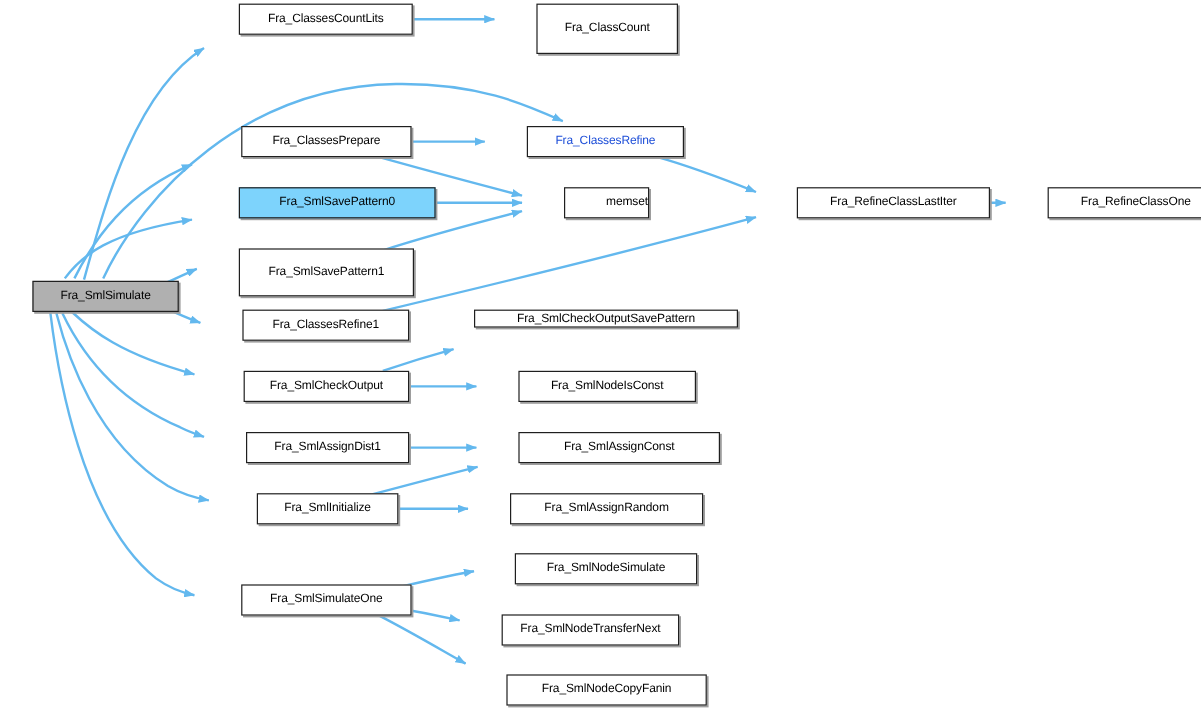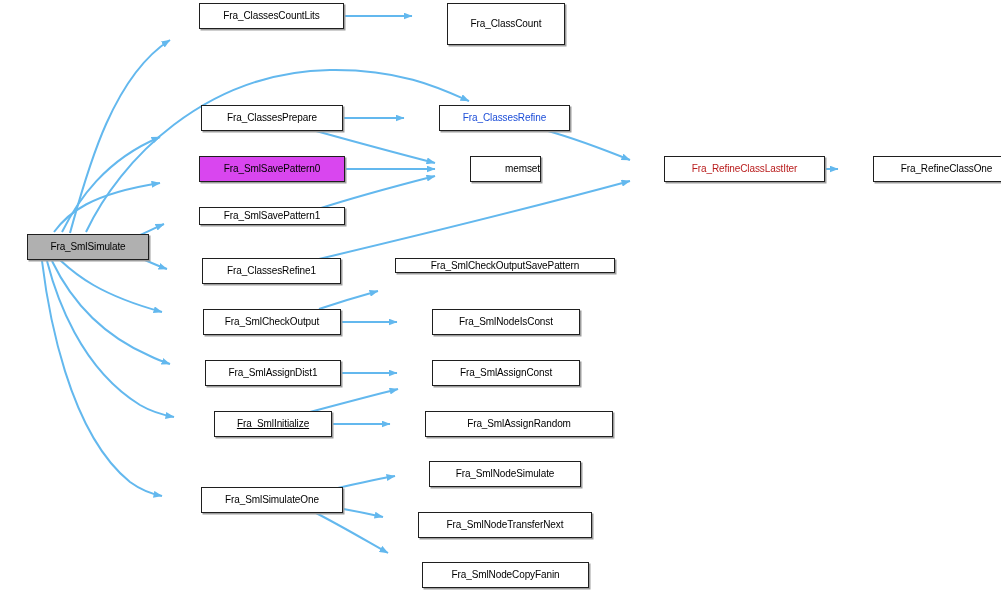--- a/index.html
+++ b/index.html
@@ -95,66 +95,66 @@
       </div>
       <div class="node" title="Fra_ClassCount" style="left: 425px; top: 3px; width: 118px; height: 42px; border-color: rgb(31, 31, 31); color: rgb(0, 0, 0); background: rgb(255, 255, 255); box-shadow: rgb(157, 157, 157) 1.5px 1.5px 0px 0px;">
         <span>Fra_ClassCount</span>
       </div>
       <div class="node" title="Fra_ClassesPrepare" style="left: 179px; top: 105px; width: 142px; height: 26px; border-color: rgb(31, 31, 31); color: rgb(0, 0, 0); background: rgb(255, 255, 255); box-shadow: rgb(157, 157, 157) 1.5px 1.5px 0px 0px;">
         <span>Fra_ClassesPrepare</span>
       </div>
       <div class="node" title="Fra_ClassesRefine" style="left: 417px; top: 105px; width: 131px; height: 26px; border-color: rgb(31, 31, 31); color: #1d4ed8; background: rgb(255, 255, 255); box-shadow: rgb(157, 157, 157) 1.5px 1.5px 0px 0px;">
         <span>Fra_ClassesRefine</span>
       </div>
-      <div class="node" title="Fra_SmlSavePattern0" style="left: 177px; top: 156px; width: 146px; height: 26px; border-color: rgb(31, 31, 31); color: rgb(0, 0, 0); background: #d946ef; box-shadow: rgb(157, 157, 157) 1.5px 1.5px 0px 0px;">
+      <div class="node" title="Fra_SmlSavePattern0" style="left: 177px; top: 156px; width: 164px; height: 26px; border-color: rgb(31, 31, 31); color: rgb(0, 0, 0); background: #7dd3fc; box-shadow: rgb(157, 157, 157) 1.5px 1.5px 0px 0px;">
         <span>Fra_SmlSavePattern0</span>
       </div>
       <div class="node" title="memset" style="left: 448px; top: 156px; width: 71px; height: 26px; border-color: rgb(31, 31, 31); color: rgb(0, 0, 0); background: rgb(255, 255, 255); box-shadow: rgb(157, 157, 157) 1.5px 1.5px 0px 0px; justify-content: flex-end;">
         <span>memset</span>
       </div>
-      <div class="node" title="Fra_RefineClassLastIter" style="left: 642px; top: 156px; width: 161px; height: 26px; border-color: rgb(31, 31, 31); color: #b91c1c; background: rgb(255, 255, 255); box-shadow: rgb(157, 157, 157) 1.5px 1.5px 0px 0px;">
+      <div class="node" title="Fra_RefineClassLastIter" style="left: 642px; top: 156px; width: 161px; height: 26px; border-color: rgb(31, 31, 31); color: #000000; background: rgb(255, 255, 255); box-shadow: rgb(157, 157, 157) 1.5px 1.5px 0px 0px;">
         <span>Fra_RefineClassLastIter</span>
       </div>
       <div class="node" title="Fra_RefineClassOne" style="left: 851px; top: 156px; width: 147px; height: 26px; border-color: rgb(31, 31, 31); color: rgb(0, 0, 0); background: rgb(255, 255, 255); box-shadow: rgb(157, 157, 157) 1.5px 1.5px 0px 0px;">
         <span>Fra_RefineClassOne</span>
       </div>
-      <div class="node" title="Fra_SmlSavePattern1" style="left: 177px; top: 207px; width: 146px; height: 18px; border-color: rgb(31, 31, 31); color: rgb(0, 0, 0); background: rgb(255, 255, 255); box-shadow: rgb(157, 157, 157) 1.5px 1.5px 0px 0px;">
+      <div class="node" title="Fra_SmlSavePattern1" style="left: 177px; top: 207px; width: 146px; height: 40px; border-color: rgb(31, 31, 31); color: rgb(0, 0, 0); background: rgb(255, 255, 255); box-shadow: rgb(157, 157, 157) 1.5px 1.5px 0px 0px;">
         <span>Fra_SmlSavePattern1</span>
       </div>
       <div class="node" title="Fra_ClassesRefine1" style="left: 180px; top: 258px; width: 139px; height: 26px; border-color: rgb(31, 31, 31); color: rgb(0, 0, 0); background: rgb(255, 255, 255); box-shadow: rgb(157, 157, 157) 1.5px 1.5px 0px 0px;">
         <span>Fra_ClassesRefine1</span>
       </div>
       <div class="node" title="Fra_SmlCheckOutputSavePattern" style="left: 373px; top: 258px; width: 220px; height: 15px; border-color: rgb(31, 31, 31); color: rgb(0, 0, 0); background: rgb(255, 255, 255); box-shadow: rgb(157, 157, 157) 1.5px 1.5px 0px 0px;">
         <span>Fra_SmlCheckOutputSavePattern</span>
       </div>
       <div class="node" title="Fra_SmlCheckOutput" style="left: 181px; top: 309px; width: 138px; height: 26px; border-color: rgb(31, 31, 31); color: rgb(0, 0, 0); background: rgb(255, 255, 255); box-shadow: rgb(157, 157, 157) 1.5px 1.5px 0px 0px;">
         <span>Fra_SmlCheckOutput</span>
       </div>
       <div class="node" title="Fra_SmlNodeIsConst" style="left: 410px; top: 309px; width: 148px; height: 26px; border-color: rgb(31, 31, 31); color: rgb(0, 0, 0); background: rgb(255, 255, 255); box-shadow: rgb(157, 157, 157) 1.5px 1.5px 0px 0px;">
         <span>Fra_SmlNodeIsConst</span>
       </div>
       <div class="node" title="Fra_SmlAssignDist1" style="left: 183px; top: 360px; width: 136px; height: 26px; border-color: rgb(31, 31, 31); color: rgb(0, 0, 0); background: rgb(255, 255, 255); box-shadow: rgb(157, 157, 157) 1.5px 1.5px 0px 0px;">
         <span>Fra_SmlAssignDist1</span>
       </div>
-      <div class="node" title="Fra_SmlAssignConst" style="left: 410px; top: 360px; width: 148px; height: 26px; border-color: rgb(31, 31, 31); color: rgb(0, 0, 0); background: rgb(255, 255, 255); box-shadow: rgb(157, 157, 157) 1.5px 1.5px 0px 0px;">
+      <div class="node" title="Fra_SmlAssignConst" style="left: 410px; top: 360px; width: 168px; height: 26px; border-color: rgb(31, 31, 31); color: rgb(0, 0, 0); background: rgb(255, 255, 255); box-shadow: rgb(157, 157, 157) 1.5px 1.5px 0px 0px;">
         <span>Fra_SmlAssignConst</span>
       </div>
-      <div class="node" title="Fra_SmlInitialize" style="left: 192px; top: 411px; width: 118px; height: 26px; border-color: rgb(31, 31, 31); color: rgb(0, 0, 0); background: rgb(255, 255, 255); box-shadow: rgb(157, 157, 157) 1.5px 1.5px 0px 0px; text-decoration: underline;">
+      <div class="node" title="Fra_SmlInitialize" style="left: 192px; top: 411px; width: 118px; height: 26px; border-color: rgb(31, 31, 31); color: rgb(0, 0, 0); background: rgb(255, 255, 255); box-shadow: rgb(157, 157, 157) 1.5px 1.5px 0px 0px;">
         <span>Fra_SmlInitialize</span>
       </div>
-      <div class="node" title="Fra_SmlAssignRandom" style="left: 403px; top: 411px; width: 188px; height: 26px; border-color: rgb(31, 31, 31); color: rgb(0, 0, 0); background: rgb(255, 255, 255); box-shadow: rgb(157, 157, 157) 1.5px 1.5px 0px 0px;">
+      <div class="node" title="Fra_SmlAssignRandom" style="left: 403px; top: 411px; width: 161px; height: 26px; border-color: rgb(31, 31, 31); color: rgb(0, 0, 0); background: rgb(255, 255, 255); box-shadow: rgb(157, 157, 157) 1.5px 1.5px 0px 0px;">
         <span>Fra_SmlAssignRandom</span>
       </div>
       <div class="node" title="Fra_SmlNodeSimulate" style="left: 407px; top: 461px; width: 152px; height: 26px; border-color: rgb(31, 31, 31); color: rgb(0, 0, 0); background: rgb(255, 255, 255); box-shadow: rgb(157, 157, 157) 1.5px 1.5px 0px 0px;">
         <span>Fra_SmlNodeSimulate</span>
       </div>
       <div class="node" title="Fra_SmlSimulateOne" style="left: 179px; top: 487px; width: 142px; height: 26px; border-color: rgb(31, 31, 31); color: rgb(0, 0, 0); background: rgb(255, 255, 255); box-shadow: rgb(157, 157, 157) 1.5px 1.5px 0px 0px;">
         <span>Fra_SmlSimulateOne</span>
       </div>
-      <div class="node" title="Fra_SmlNodeTransferNext" style="left: 396px; top: 512px; width: 174px; height: 26px; border-color: rgb(31, 31, 31); color: rgb(0, 0, 0); background: rgb(255, 255, 255); box-shadow: rgb(157, 157, 157) 1.5px 1.5px 0px 0px;">
+      <div class="node" title="Fra_SmlNodeTransferNext" style="left: 396px; top: 512px; width: 148px; height: 26px; border-color: rgb(31, 31, 31); color: rgb(0, 0, 0); background: rgb(255, 255, 255); box-shadow: rgb(157, 157, 157) 1.5px 1.5px 0px 0px;">
         <span>Fra_SmlNodeTransferNext</span>
       </div>
       <div class="node" title="Fra_SmlNodeCopyFanin" style="left: 400px; top: 562px; width: 167px; height: 26px; border-color: rgb(31, 31, 31); color: rgb(0, 0, 0); background: rgb(255, 255, 255); box-shadow: rgb(157, 157, 157) 1.5px 1.5px 0px 0px;">
         <span>Fra_SmlNodeCopyFanin</span>
       </div>
     </div>
 
 </div>
 
 </body></html>

